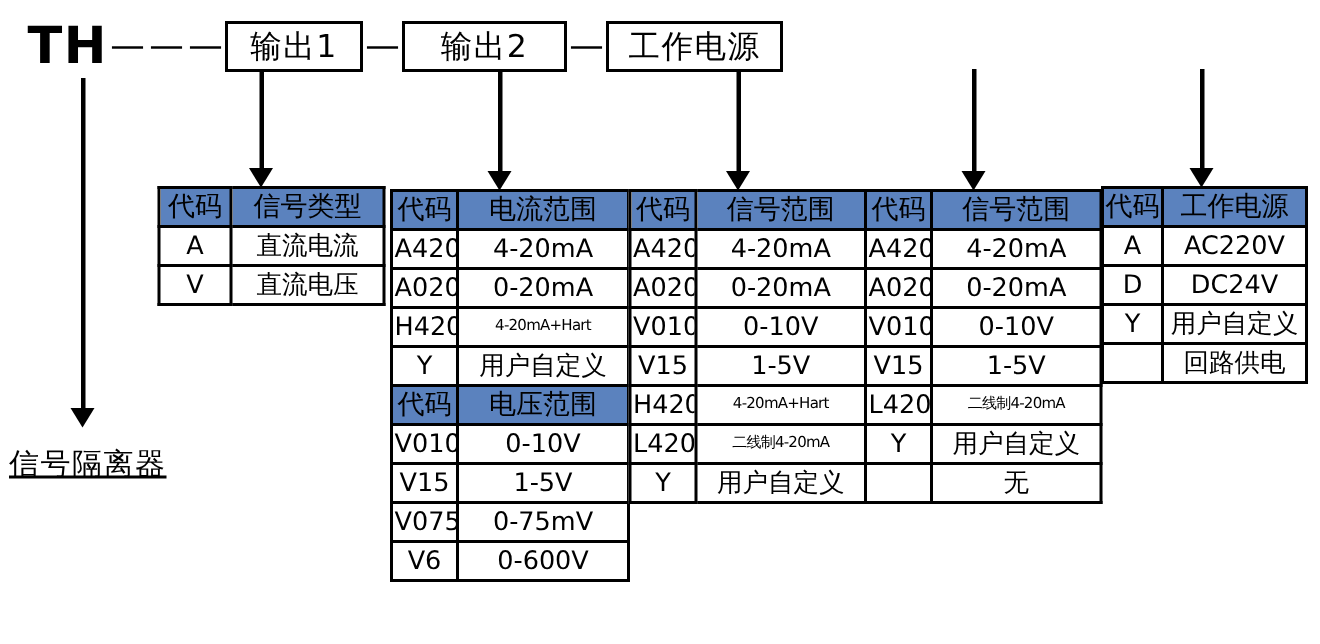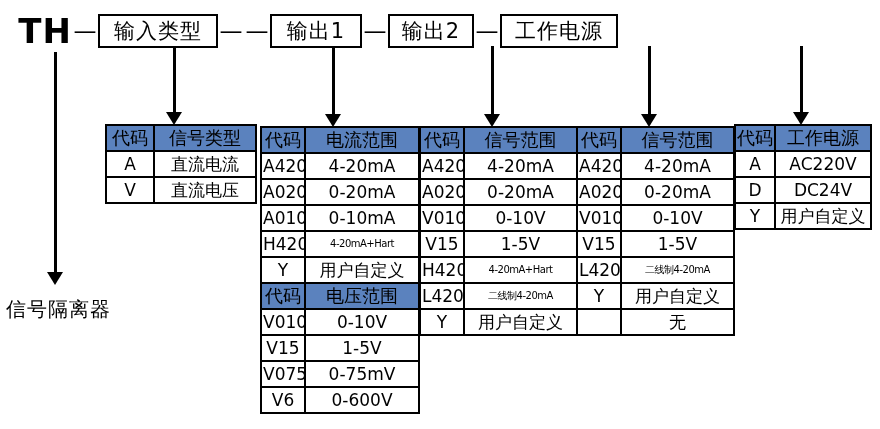--- a/index.html
+++ b/index.html
@@ -52,21 +52,21 @@
     align-items: center;
     justify-content: center;
     font-size: 21px;
     letter-spacing: 1px;
     background: #fff;
     box-sizing: border-box;
   }
   .seg-w1 { width: 120px; }
   .seg-w2 { width: 124px; }
   .seg-w3 { width: 92px; }
-  .seg-w4 { width: 86px; }
+  .seg-w4 { width: 110px; }
   .seg-w5 { width: 118px; }
 
   
   .vline {
     position: absolute;
     width: 3px;
     background: #000;
   }
   .arrowhead {
     position: absolute;
@@ -109,31 +109,31 @@
     letter-spacing: -0.5px;
   }
   .spec-table td.blank { }
 
   
   .caption {
     position: absolute;
     font-size: 20px;
     letter-spacing: 1px;
     white-space: nowrap;
+    text-decoration: underline;
   }
 </style>
 </head>
 <body>
 
 <div id="page">
 
   <div class="code-row">
     <div class="th-label">TH</div>
     <div class="dash">—</div>
-    <div class="seg-box seg-w1">输入类型</div>
     <div class="dash">—</div>
     <div class="dash">—</div>
     <div class="seg-box seg-w3">输出1</div>
     <div class="dash">—</div>
     <div class="seg-box seg-w4">输出2</div>
     <div class="dash">—</div>
     <div class="seg-box seg-w5">工作电源</div>
   </div>
 
   <div class="vline" style="left:54px; top:52px; height:222px;"></div>
@@ -187,24 +187,20 @@
       </tr>
       <tr>
         <td class="code">A420</td>
         <td>4-20mA</td>
       </tr>
       <tr>
         <td class="code">A020</td>
         <td>0-20mA</td>
       </tr>
       <tr>
-        <td class="code">A010</td>
-        <td>0-10mA</td>
-      </tr>
-      <tr>
         <td class="code">H420</td>
         <td class="tight">4-20mA+Hart</td>
       </tr>
       <tr>
         <td class="code">Y</td>
         <td>用户自定义</td>
       </tr>
       <tr>
         <td class="hd">代码</td>
         <td class="hd">电压范围</td>
@@ -326,18 +322,22 @@
         <td>AC220V</td>
       </tr>
       <tr>
         <td class="code">D</td>
         <td>DC24V</td>
       </tr>
       <tr>
         <td class="code">Y</td>
         <td>用户自定义</td>
       </tr>
+      <tr>
+        <td class="code blank"></td>
+        <td>回路供电</td>
+      </tr>
     </tbody>
   </table>
 
   <div class="caption" style="left:6px; top:296px;">信号隔离器</div>
 
 </div>
 
 </body></html>

